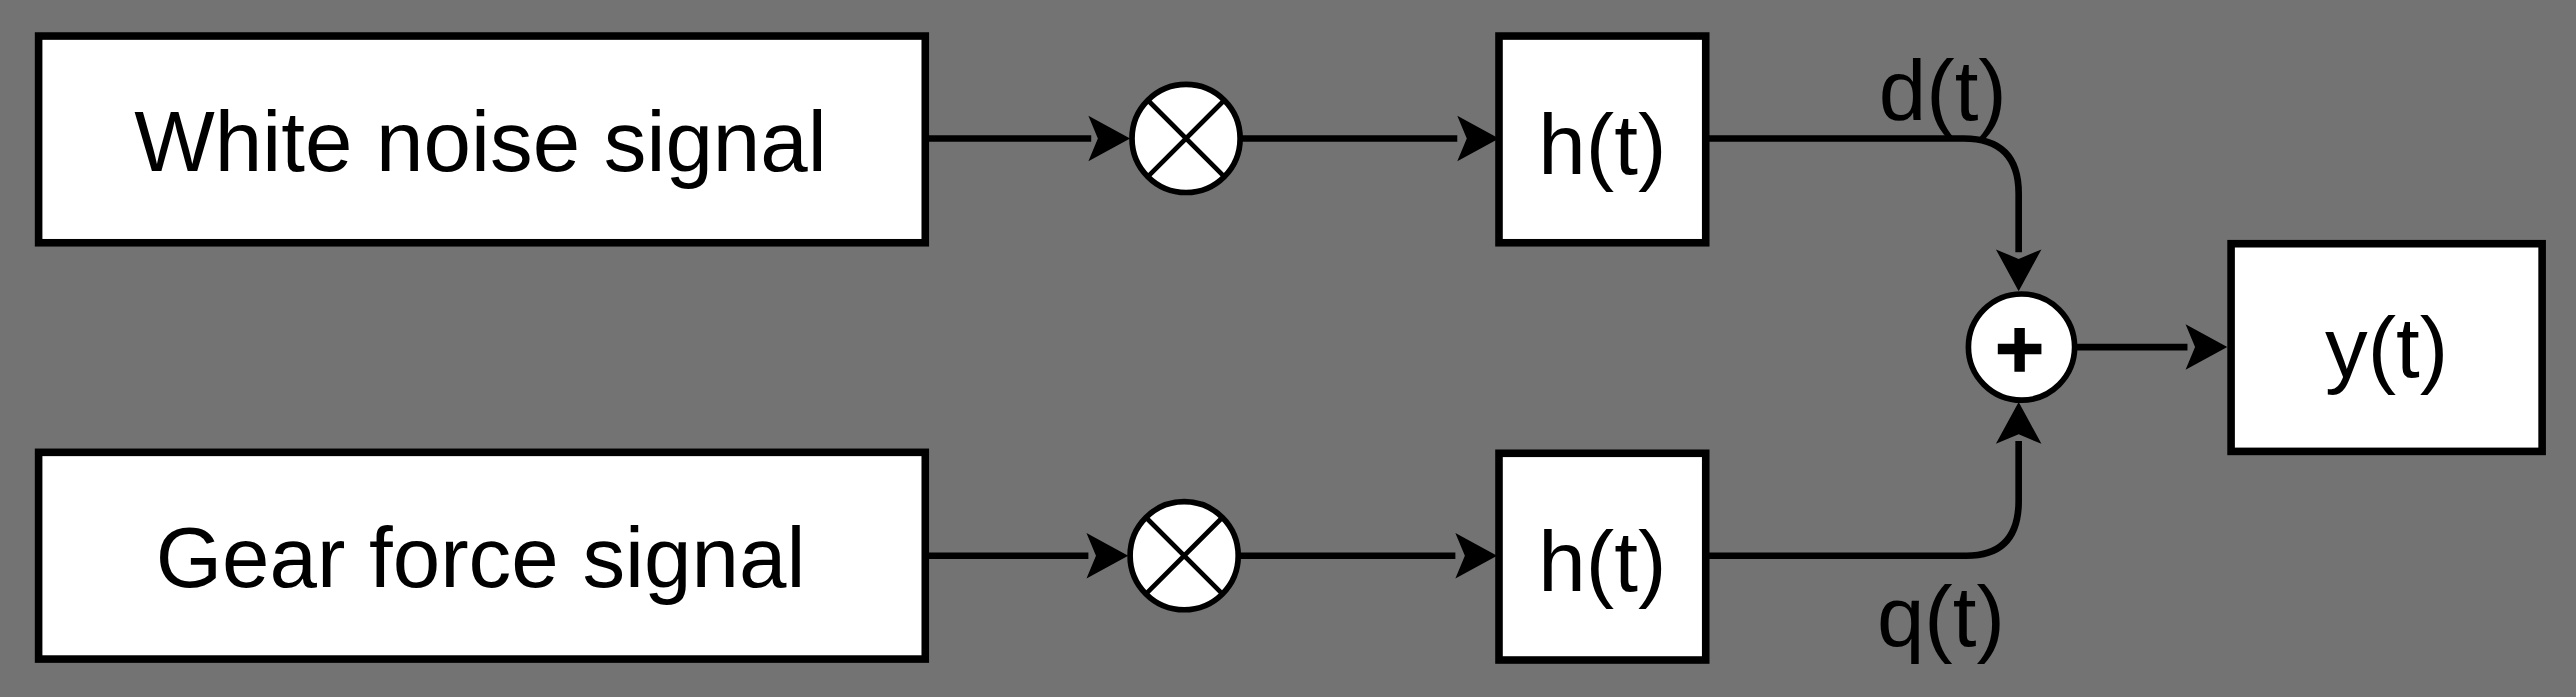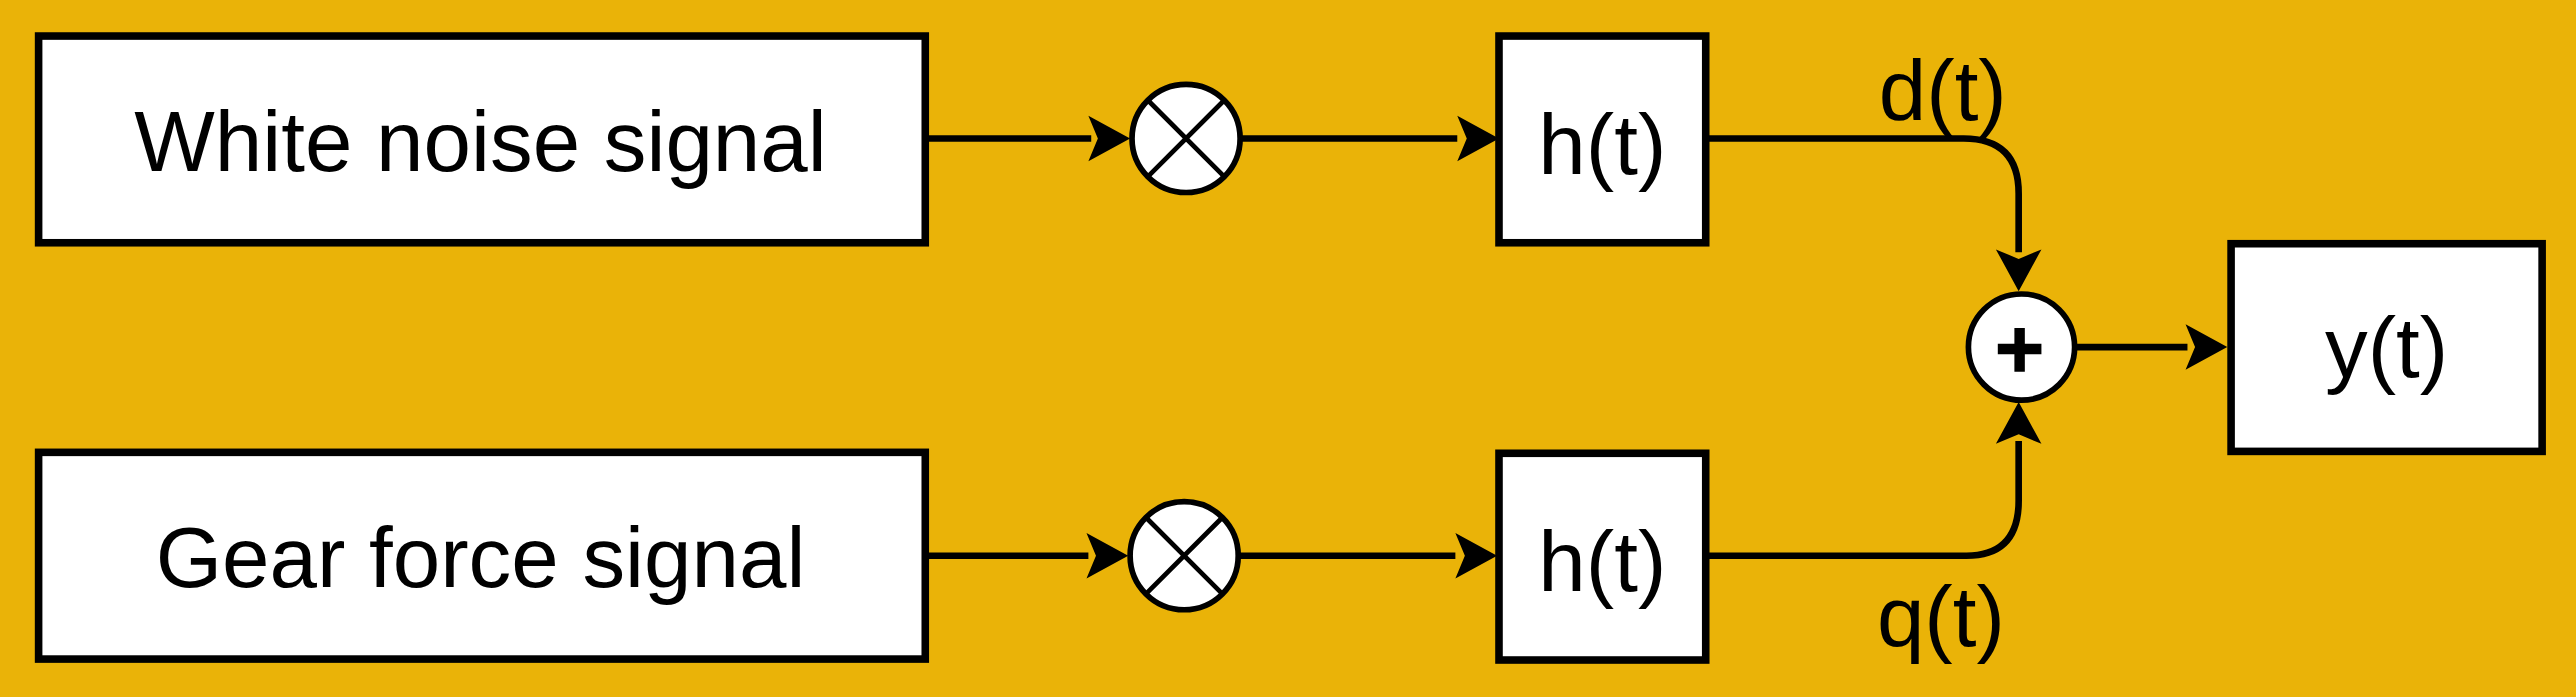--- a/index.html
+++ b/index.html
@@ -4,21 +4,21 @@
 <style>
   html, body {
     margin: 0;
     padding: 0;
     background: #ffffff;
   }
   .stage {
     position: relative;
     width: 2576px;
     height: 697px;
-    background: #eab308;
+    background: #737373;
     font-family: "Liberation Sans", sans-serif;
   }
   svg text {
     font-family: "Liberation Sans", sans-serif;
     font-size: 90px;
     fill: #000000;
   }
   .shape {
     fill: #ffffff;
     stroke: #000000;

